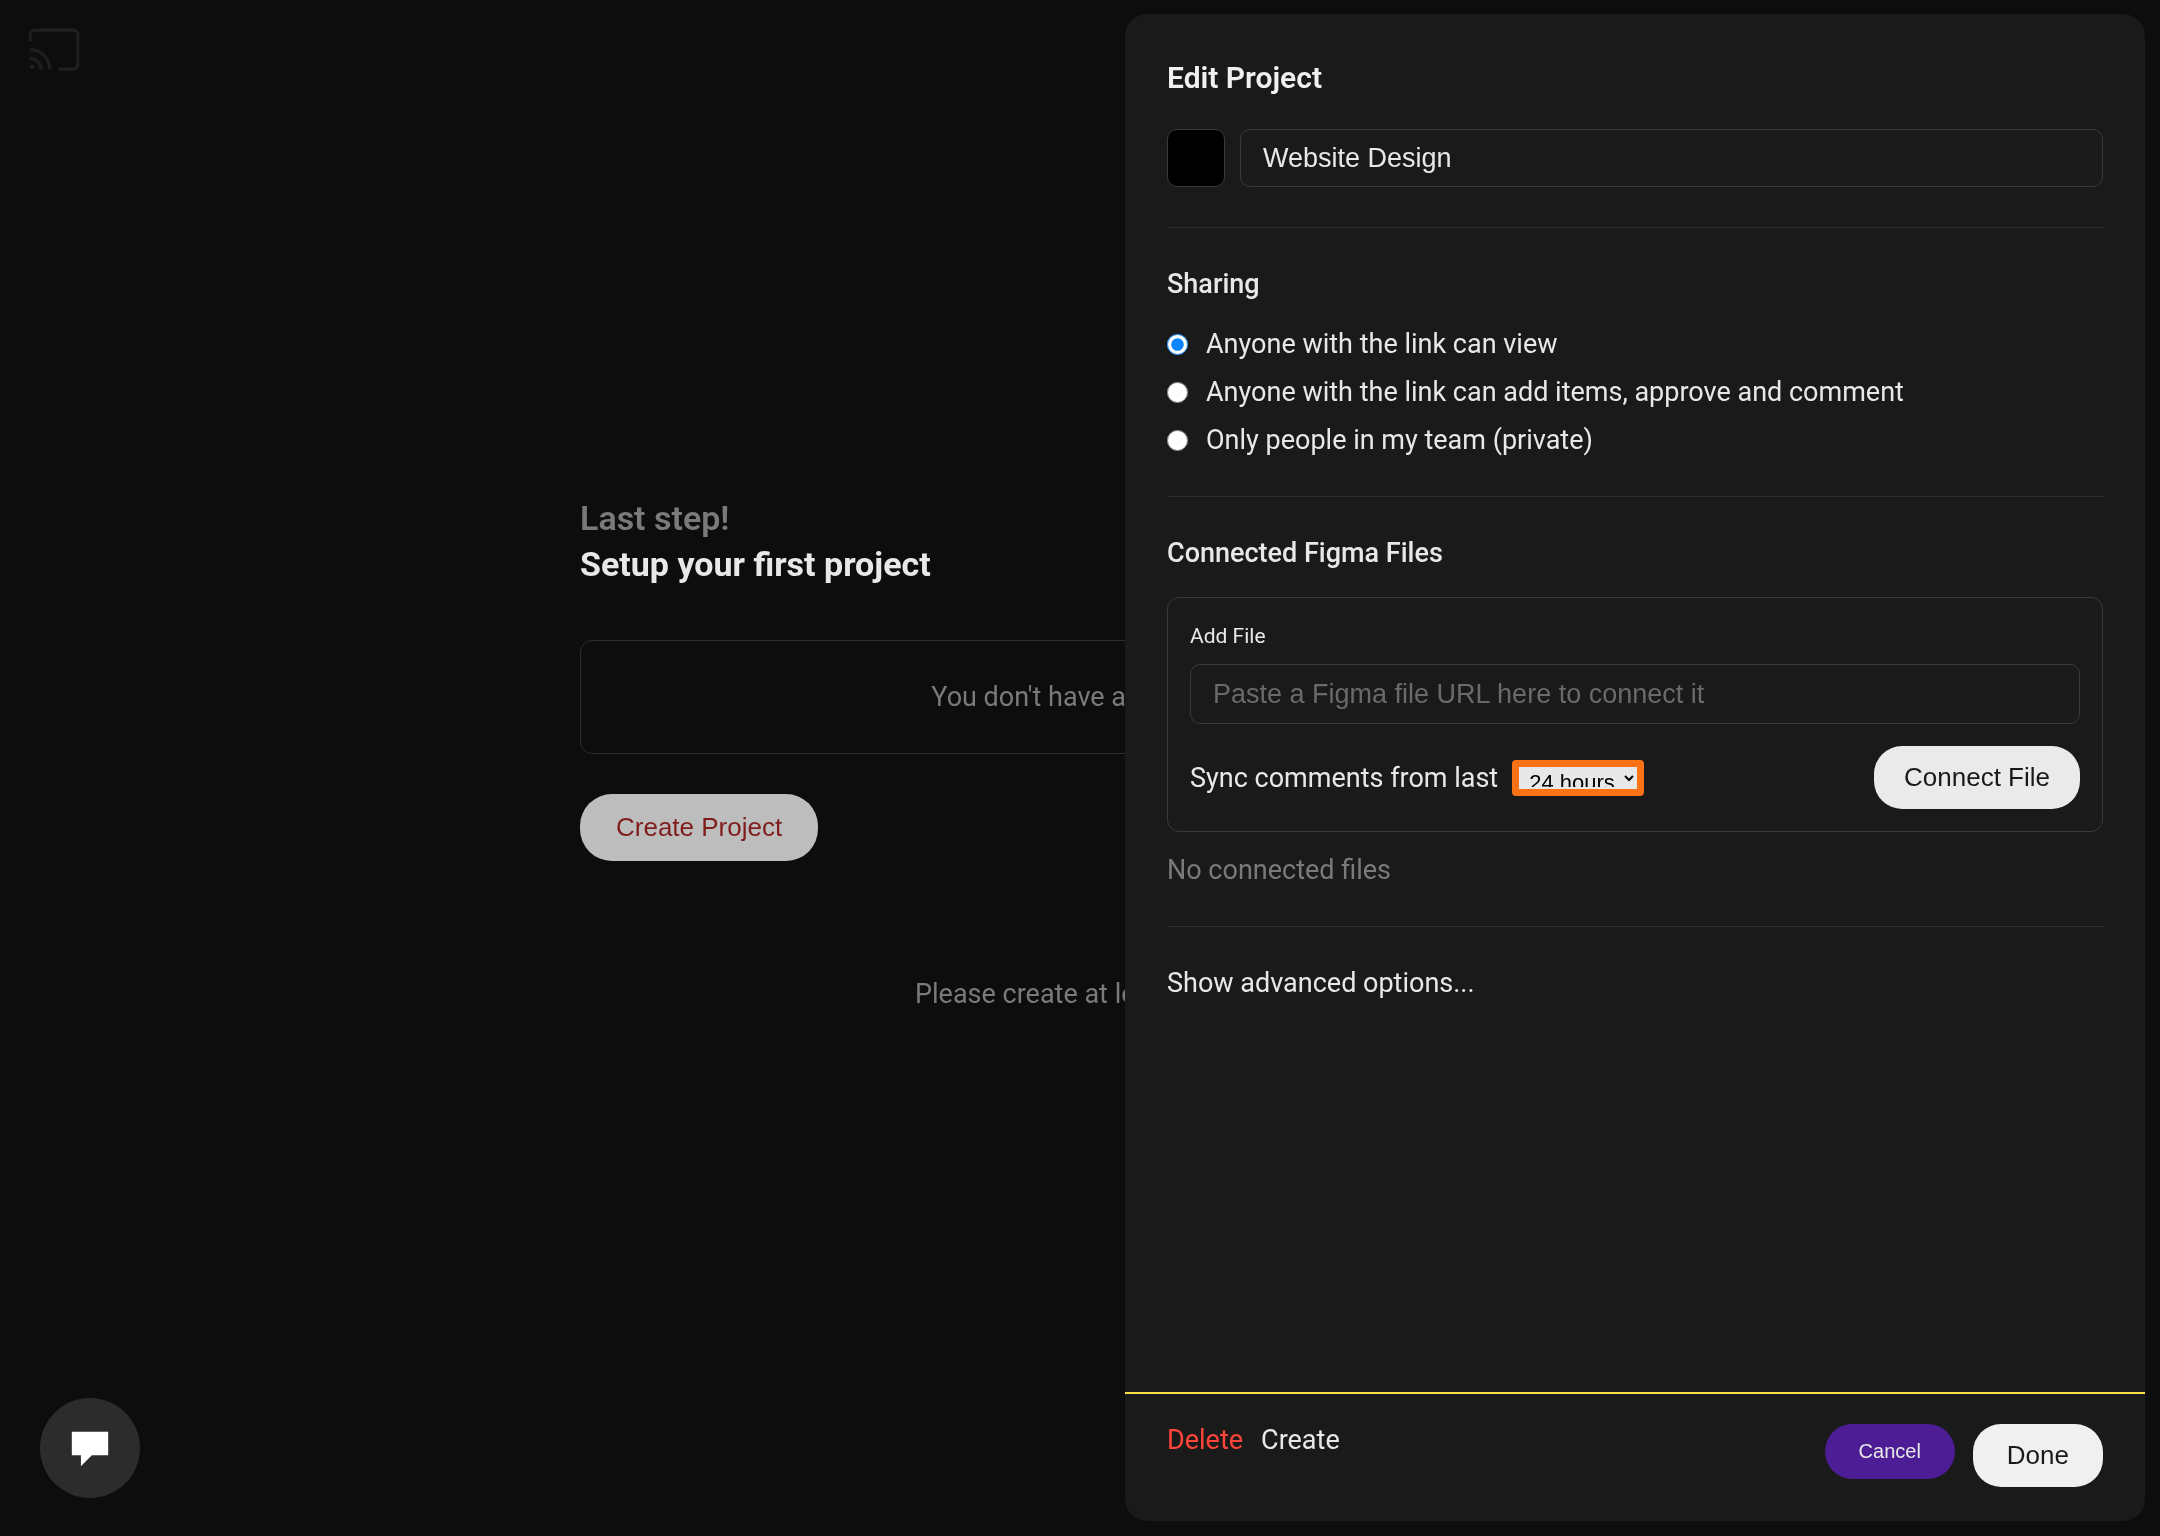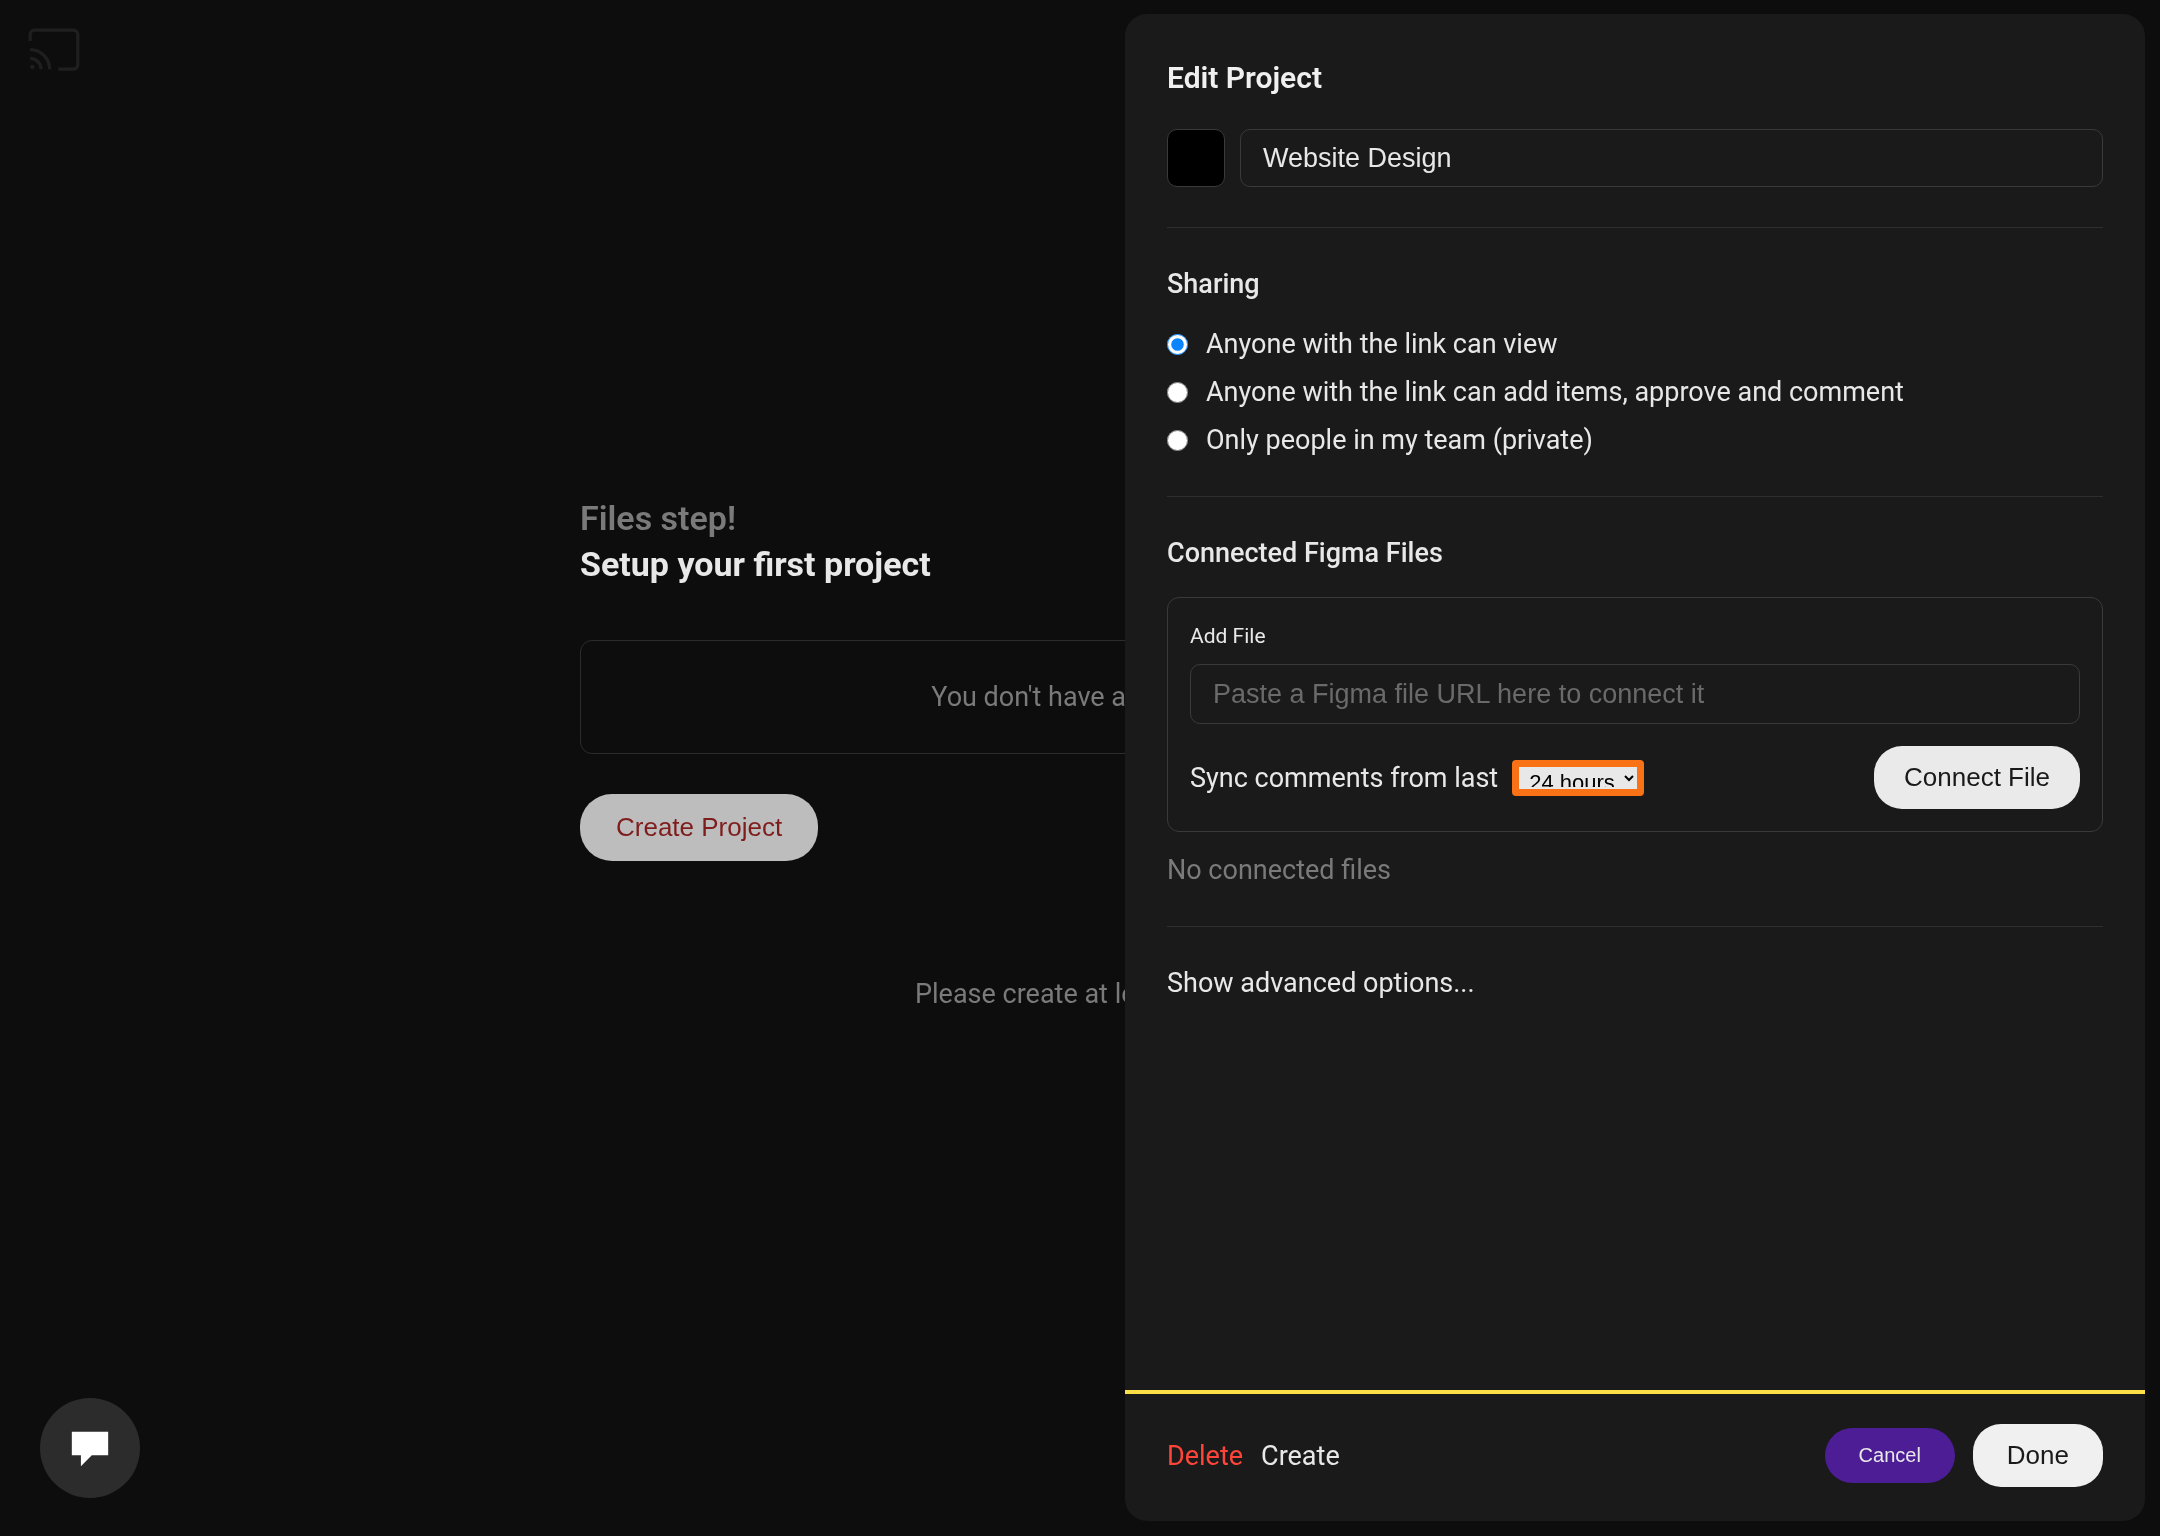--- a/index.html
+++ b/index.html
@@ -232,24 +232,24 @@
 
     .no-files { color: #7a7a7a; font-size: 27px; }
 
     .advanced-link {
       font-size: 27px;
       color: #e8e8e8;
       cursor: pointer;
     }
 
     .panel-footer {
-      border-top: 4px solid #fde047;
+      border-top: 2px solid #fde047;
       padding: 30px 42px 34px 42px;
       display: flex;
-      align-items: center;
+      align-items: flex-start;
       gap: 18px;
     }
 
     .delete-link { color: #ff453a; font-size: 27px; cursor: pointer; }
     .archive-link { color: #e8e8e8; font-size: 27px; cursor: pointer; }
     .spacer { flex: 1; }
 
     .cancel-btn {
       background: #4c1d95;
       color: #e8e8e8;
@@ -278,21 +278,21 @@
 <div class="cast-icon">
   <svg viewBox="0 0 24 20" fill="none" stroke="#555" stroke-width="1.5">
     <path d="M1 14 A5 5 0 0 1 6 19"></path>
     <path d="M1 10 A9 9 0 0 1 10 19"></path>
     <path d="M1 6 V3 A2 2 0 0 1 3 1 H21 A2 2 0 0 1 23 3 V17 A2 2 0 0 1 21 19 H14"></path>
     <circle cx="2" cy="18" r="1" fill="#555" stroke="none"></circle>
   </svg>
 </div>
 
 <div class="main-content">
-  <div class="step-label">Files step!</div>
+  <div class="step-label">Last step!</div>
   <div class="step-title">Setup your first project</div>
   <div class="empty-box">
     <span>You don't have any</span>
   </div>
   <button class="create-project-btn">Create Project</button>
   <div class="help-text">Please create at le</div>
 </div>
 
 <div class="chat-bubble">
   <svg viewBox="0 0 24 22">

